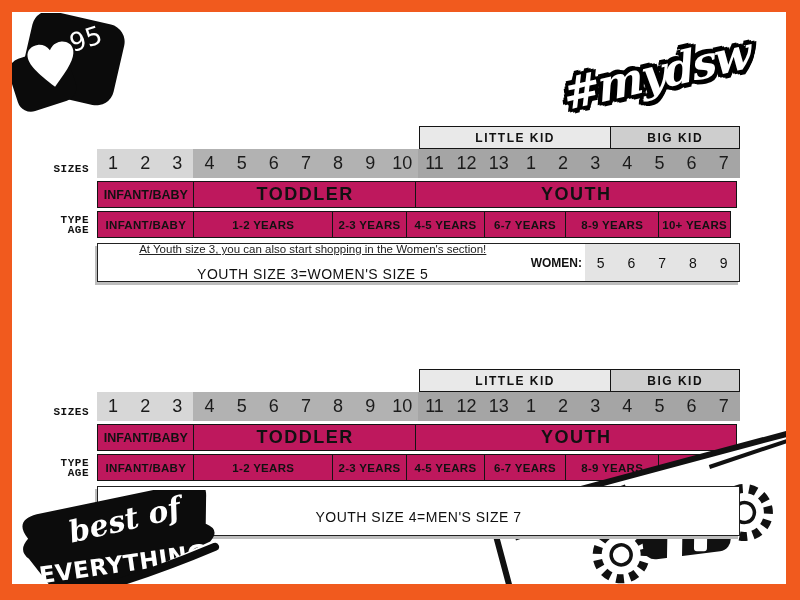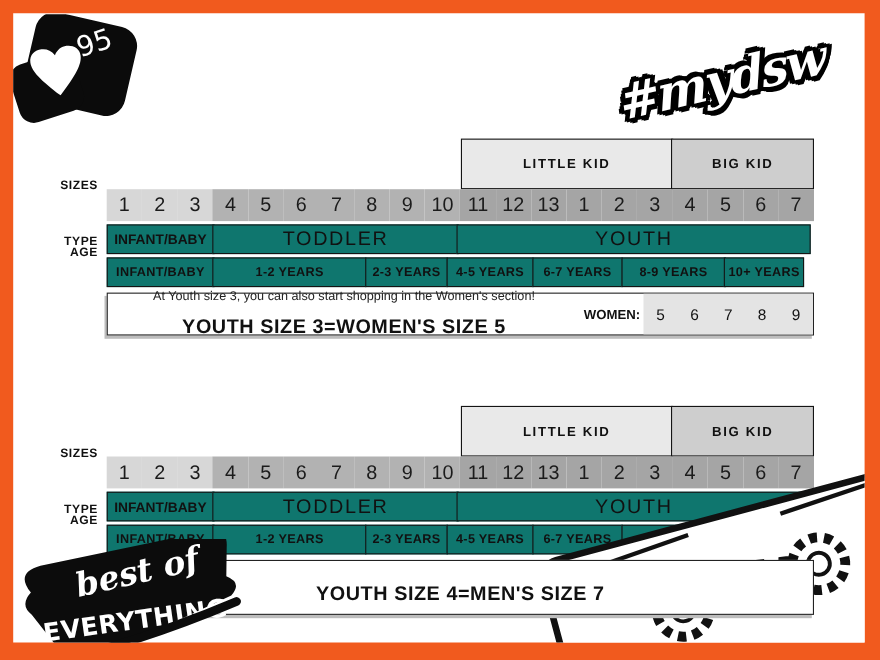--- a/index.html
+++ b/index.html
@@ -31,58 +31,58 @@
   .title{
     position:absolute; left:88px; width:580px; text-align:center;
     font-family:"DejaVu Sans",sans-serif; font-weight:bold; font-size:47px;
     letter-spacing:2px; -webkit-text-stroke:1.5px #111;
   }
   .girls-title{top:40px;} .boys-title{top:286px;}
   
   .chart{position:absolute; left:85px; width:643px;}
   .g-chart{top:114px;} .b-chart{top:357px;}
   .row{display:flex; position:relative;}
-  .kid-row{height:46px; width:50%; margin-left:50%;}
+  .kid-row{height:23px; width:50%; margin-left:50%;}
   .sizes-row{height:29px;}
   .type-row,.age-row{height:27px; margin-top:3px;}
   .cellb{
-    box-sizing:border-box; border:1.5px solid #141414; background:#0f766e;
+    box-sizing:border-box; border:1.5px solid #141414; background:#be185d;
     display:flex; align-items:center; justify-content:center;
   }
   .row .cellb + .cellb{margin-left:-1.5px;}
   .kcell{font-weight:bold; font-size:12px; letter-spacing:1.5px;}
   .k-little{flex:6; background:var(--littlekid,#e9e9e9);}
   .k-big{flex:4; background:var(--bigkid,#cecece);}
   .scell{width:5%; text-align:center; line-height:29px; font-size:18px; color:#1b1b1b;}
   .bg-inf{background:var(--infant,#d7d7d7);}
   .bg-tod{background:var(--toddler,#b2b2b2);}
   .bg-yth{background:var(--youth,#a5a5a5);}
   .tw0{width:15.2%;} .tw1{width:34.8%;} .tw2{width:50%;}
   .t-small{font-weight:bold; font-size:12.5px;}
-  .t-big{font-weight:normal; font-size:18px; letter-spacing:1.5px;}
+  .t-big{font-weight:bold; font-size:18px; letter-spacing:1.5px;}
   .aw0{width:15.2%;} .aw1{width:21.8%;} .aw2{width:11.7%;} .aw3{width:12.4%;text-align:center;}
   .aw4{width:12.8%;} .aw5{width:14.8%;} .aw6{width:11.3%;}
   .acell{font-weight:bold; font-size:11.5px; letter-spacing:.3px;}
   .side-label{
     position:absolute; right:100%; padding-right:8px; white-space:nowrap;
-    font-weight:bold; font-size:11px; letter-spacing:.5px; text-align:left;
+    font-weight:bold; font-size:11px; letter-spacing:.5px; text-align:left;font-family:Liberation Mono, monospace;
   }
   .lbl-sizes{top:29px; height:29px; line-height:29px;}
   .lbl-type{top:61px; height:27px; line-height:27px;margin-top:20px;}
   .lbl-age{top:91px; height:27px; line-height:27px;margin-left:44px;}
   
   .note{
     margin-top:5px; display:flex; box-sizing:border-box; position:relative; z-index:2;
     border:1.5px solid #222; background:#fff; box-shadow:-2px 3px 0 0 #bdbdbd;
   }
   .g-note{height:39px;} .b-note{height:50px;}
   .note-msg{flex:1; display:flex; flex-direction:column; align-items:center; justify-content:center;}
   .g-note .note-msg{flex:0 0 67%;}
-  .n1{font-size:11.5px; color:#222;}
-  .n2{font-size:18px; font-weight:bold; letter-spacing:.5px; margin-top:11px;}
+  .n1{font-size:11.5px; color:#222;text-decoration:underline;}
+  .n2{font-size:14px; font-weight:normal; letter-spacing:.5px; margin-top:11px;}
   .women-label{
     flex:0 0 9%; display:flex; align-items:center; justify-content:center;
     font-weight:bold; font-size:12px;
   }
   .women-band{flex:1; display:flex; background:var(--womenband,#e4e4e4); height:100%;}
   .wcell{flex:1; display:flex; align-items:center; justify-content:center; font-size:14px;}
 </style>
 </head>
 <body style="--frame: #f15a1e; --infant: #d7d7d7; --toddler: #b2b2b2; --youth: #a5a5a5; --littlekid: #e9e9e9; --bigkid: #cecece; --womenband: #e4e4e4; --ink: #111111;">
 

